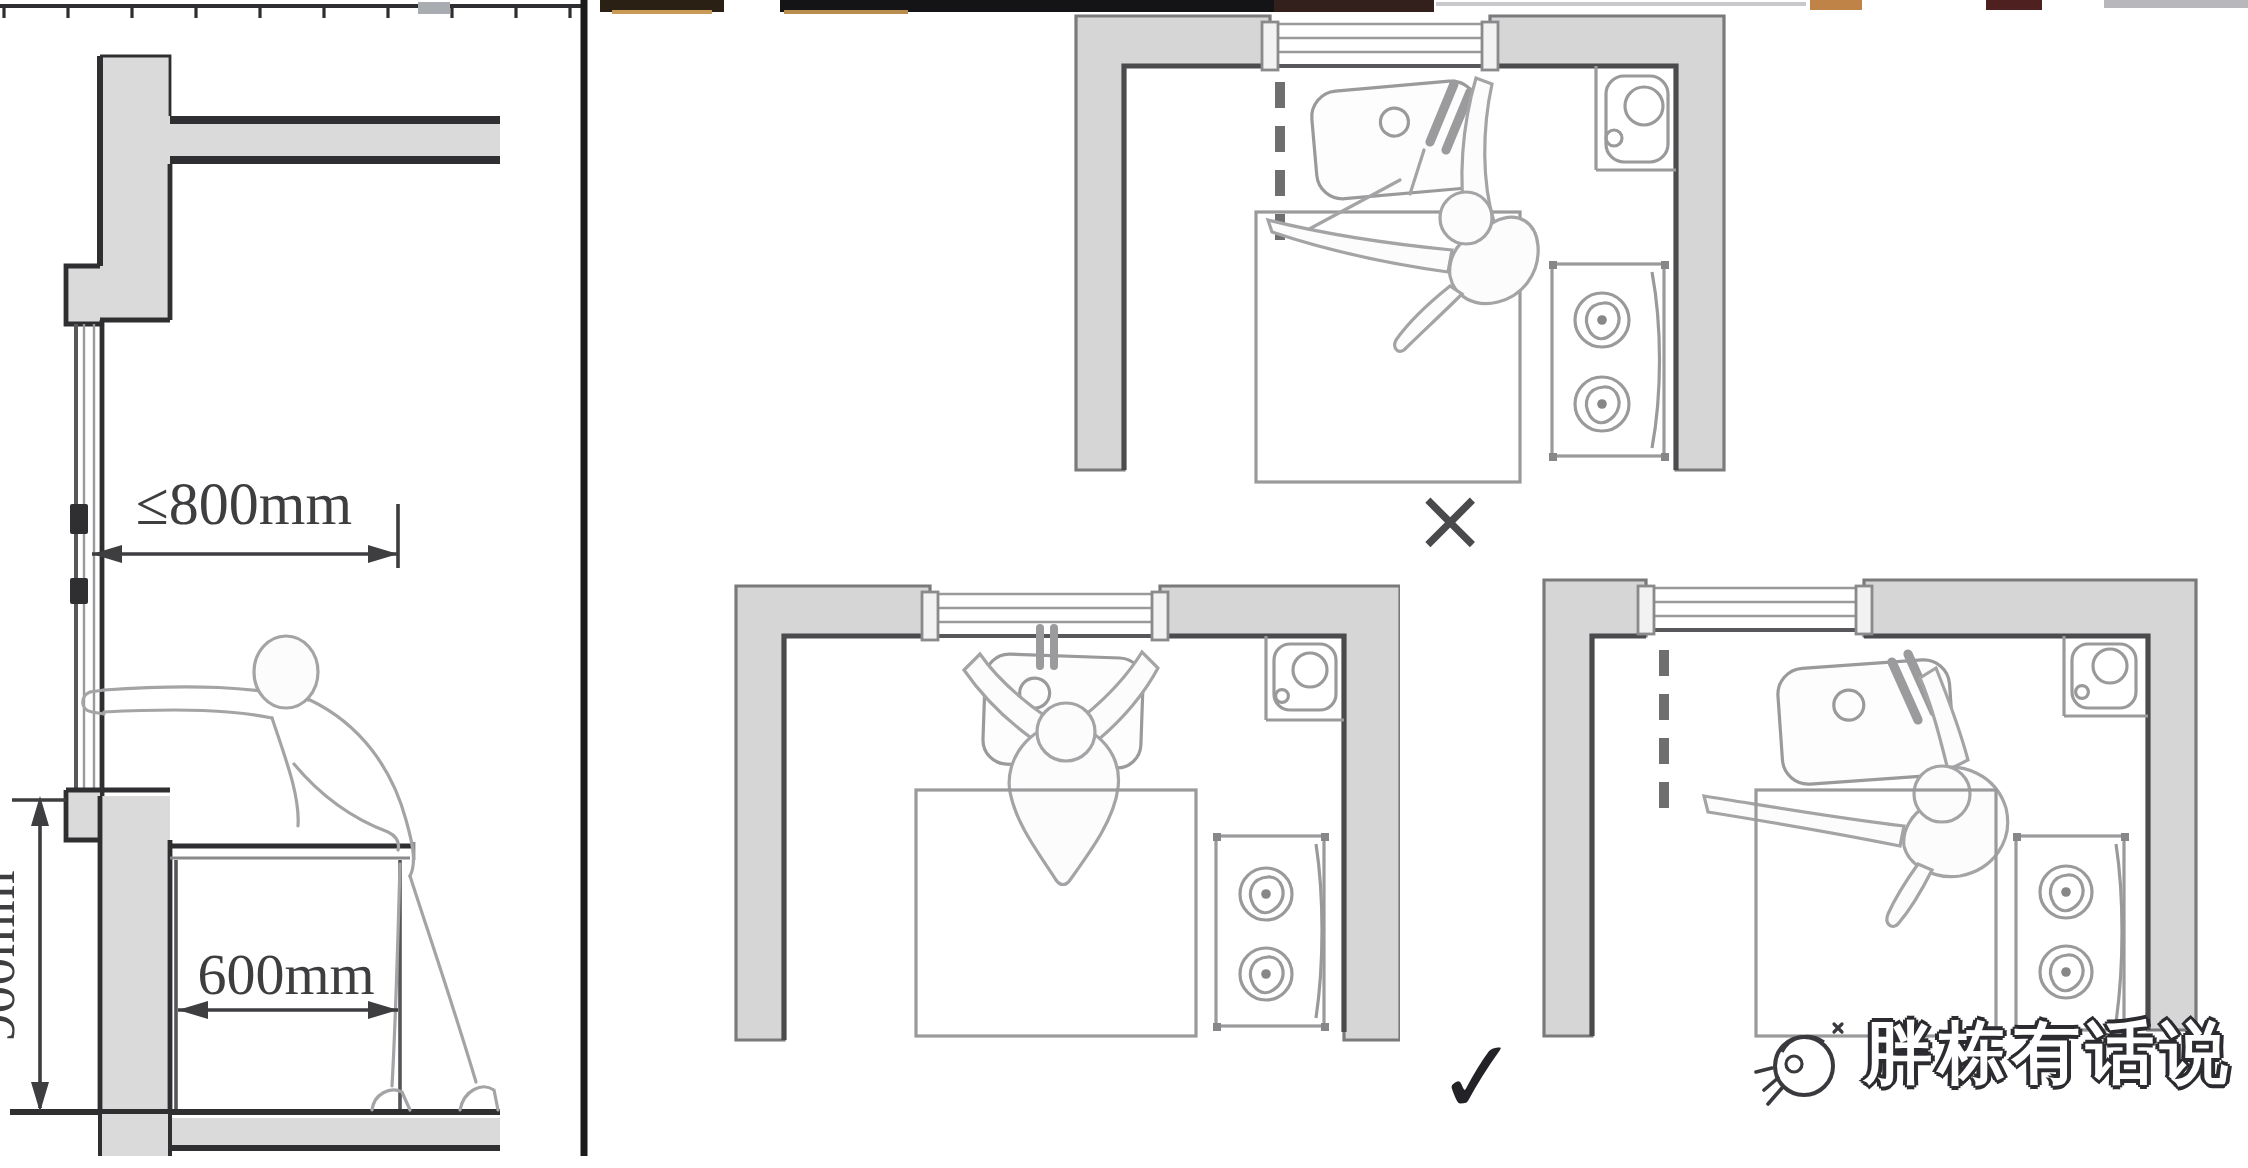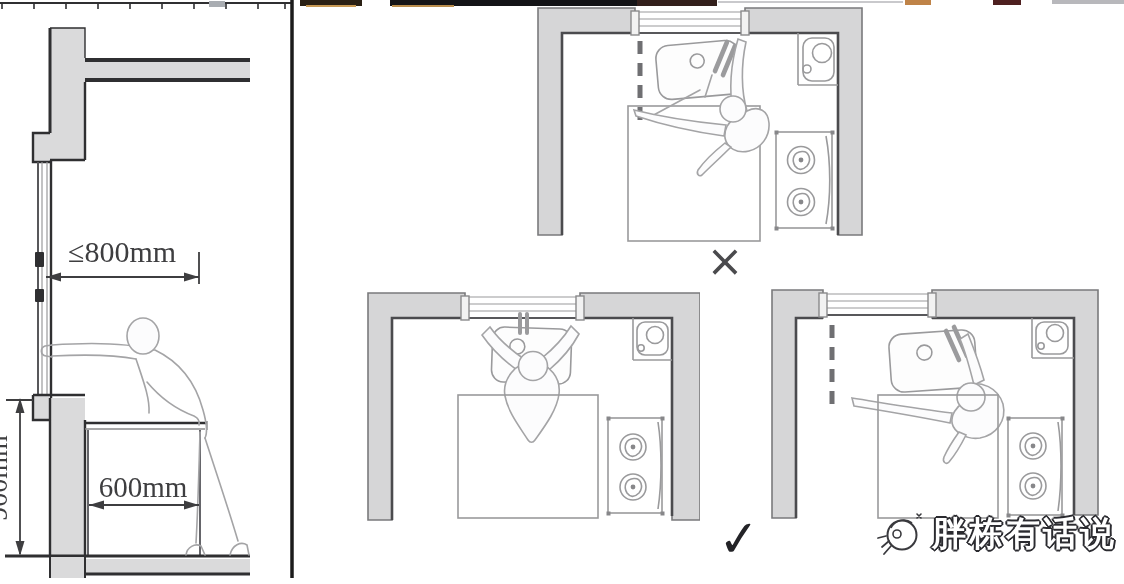--- a/index.html
+++ b/index.html
@@ -24,21 +24,21 @@
   .dim{fill:none;stroke:var(--dim-line);stroke-width:1.8;}
   .dimfill{fill:var(--dim-line);}
   .dimtext{fill:var(--dim-line);font-family:"Liberation Serif","DejaVu Serif",serif;}
   .dot{fill:#87878a;}
   
   .mark{display:flex;align-items:center;justify-content:center;
         font-family:"DejaVu Sans",sans-serif;line-height:1;}
   #mark-wrong{left:702px;top:238px;width:46px;height:46px;font-size:44px;color:var(--mark-wrong);font-weight:400;}
   #mark-right{left:712px;top:512px;width:54px;height:54px;font-size:50px;color:var(--mark-right);font-weight:700;transform:rotate(-4deg);}
   
-  #logo{left:872px;top:504px;width:250px;height:60px;display:flex;align-items:center;gap:6px;}
+  #logo{left:872px;top:504px;width:250px;height:60px;display:flex;align-items:flex-start;gap:6px;}
   #logo-text{font-size:34px;font-weight:700;letter-spacing:3px;color:var(--logo-text-fill);
      text-shadow:-2px 0 var(--logo-text-outline),2px 0 var(--logo-text-outline),
                  0 -2px var(--logo-text-outline),0 2px var(--logo-text-outline),
                  -1px -1px var(--logo-text-outline),1px 1px var(--logo-text-outline),
                  1px -1px var(--logo-text-outline),-1px 1px var(--logo-text-outline);}
   .frag{position:absolute;}
 </style>
 </head>
 <body>
 

